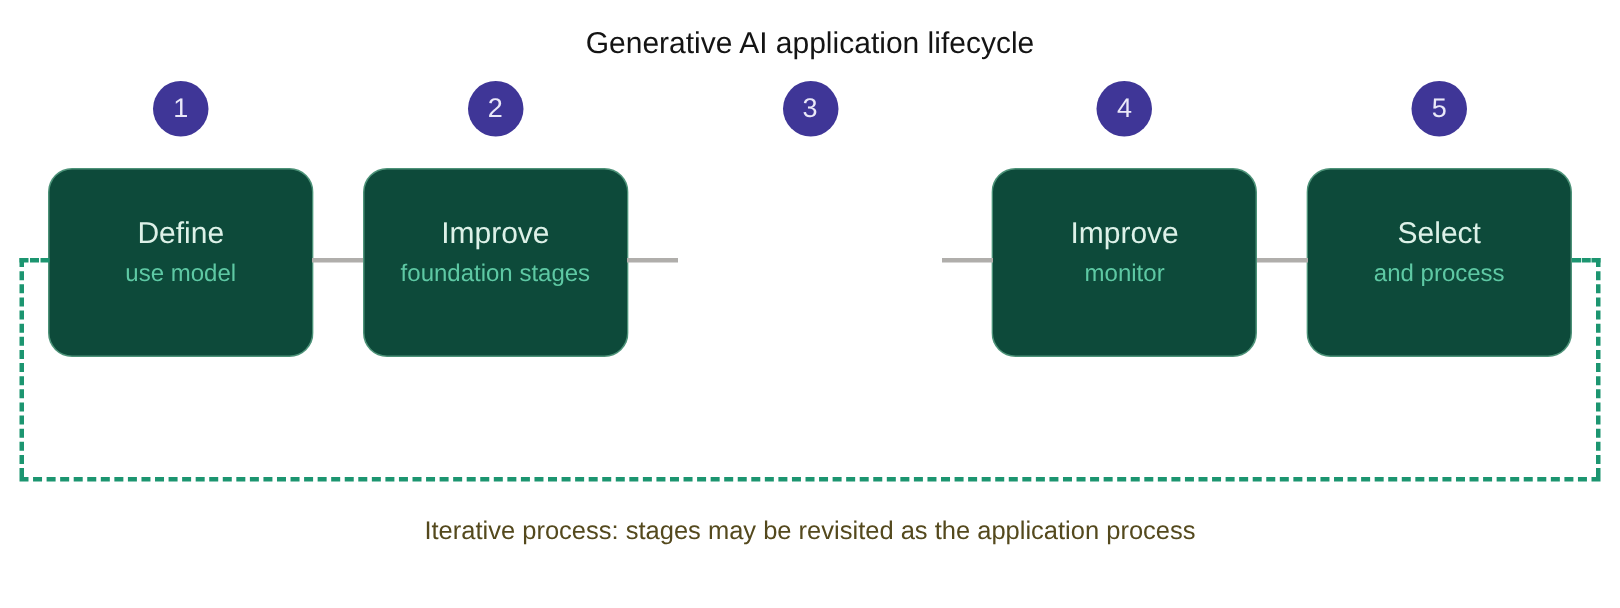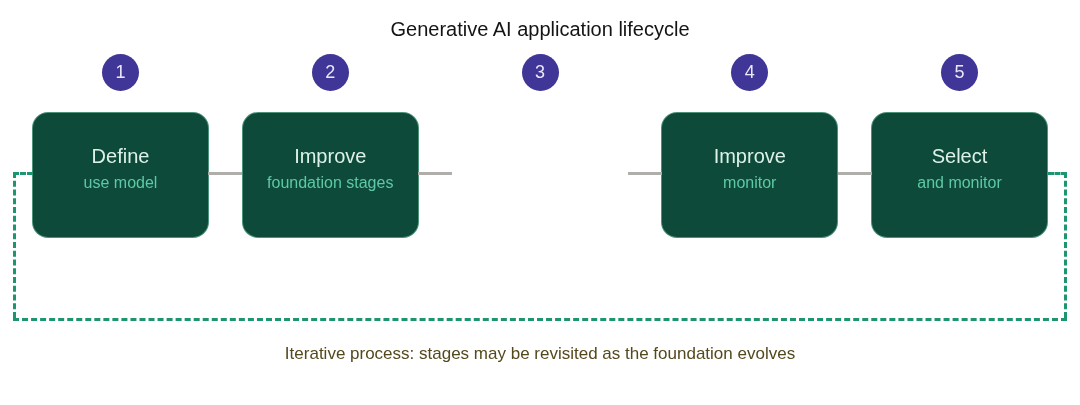--- a/index.html
+++ b/index.html
@@ -151,32 +151,32 @@
       <div class="stage-card">
         <div class="stage-card-title">Improve</div>
         <div class="stage-card-subtitle">monitor</div>
       </div>
     </div>
 
     <div class="stage">
       <div class="stage-badge">5</div>
       <div class="stage-card">
         <div class="stage-card-title">Select</div>
-        <div class="stage-card-subtitle">and monitor</div>
+        <div class="stage-card-subtitle">and process</div>
       </div>
     </div>
 
   </div>
 
   <div class="connector connector-1"></div>
   <div class="connector connector-2"></div>
   <div class="connector connector-3"></div>
   <div class="connector connector-4"></div>
 
   <div class="loop-seg loop-h loop-stub-left"></div>
   <div class="loop-seg loop-h loop-stub-right"></div>
   <div class="loop-seg loop-v loop-left"></div>
   <div class="loop-seg loop-v loop-right"></div>
   <div class="loop-seg loop-h loop-bottom"></div>
 
-  <div class="diagram-caption">Iterative process: stages may be revisited as the foundation evolves</div>
+  <div class="diagram-caption">Iterative process: stages may be revisited as the application process</div>
 
 </div>
 
 </body></html>

